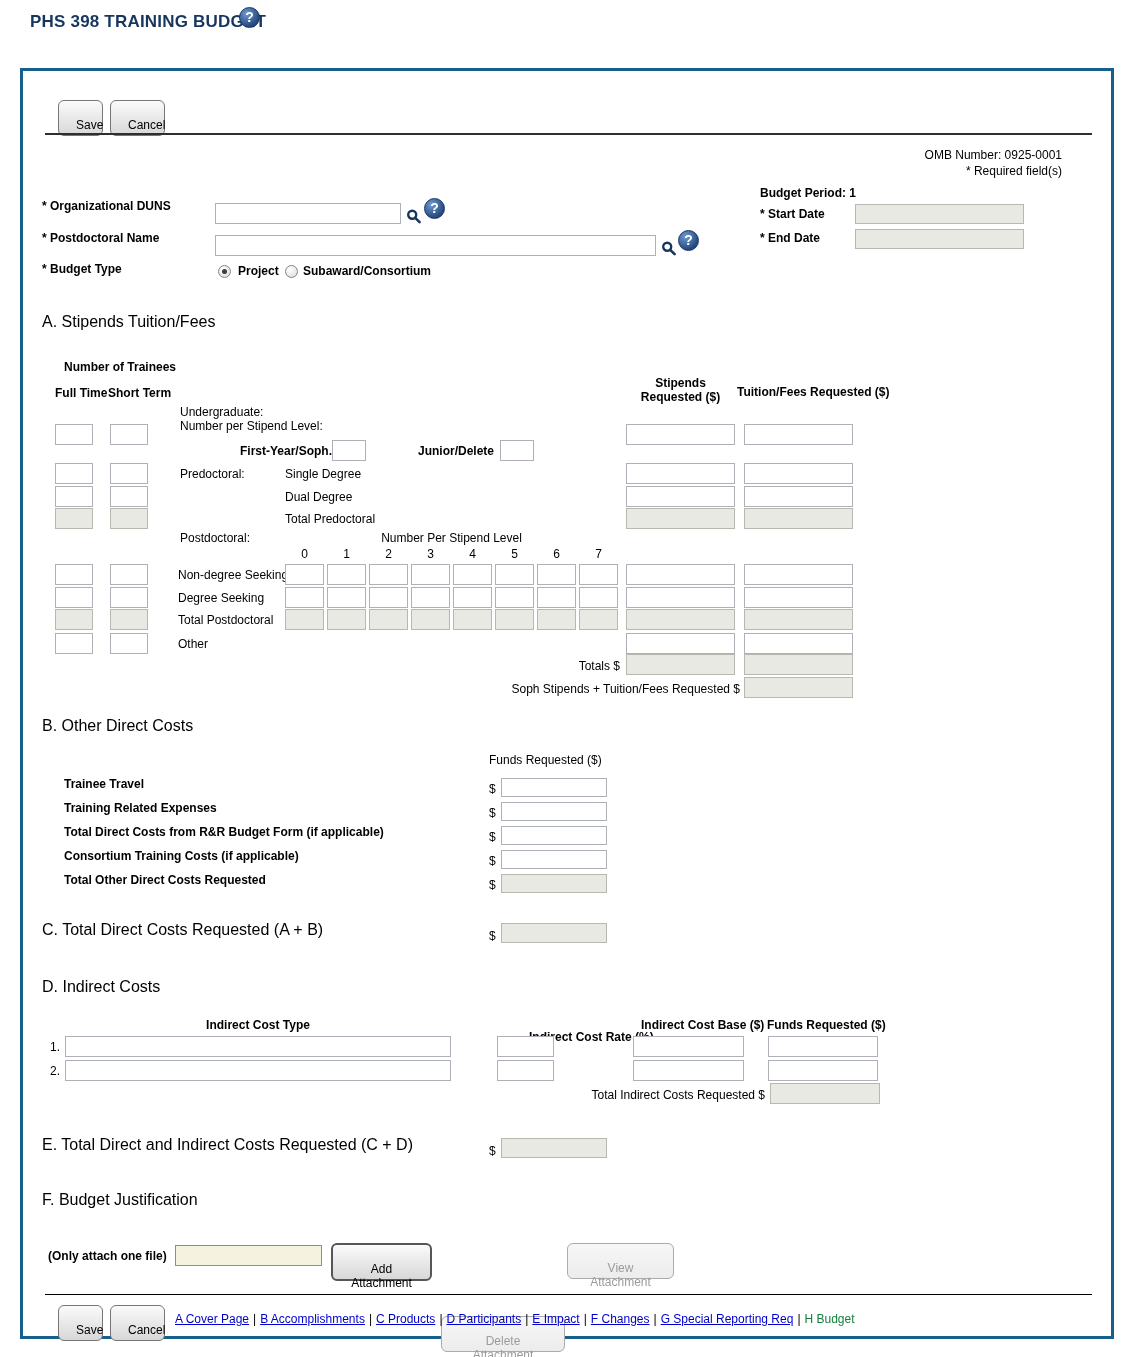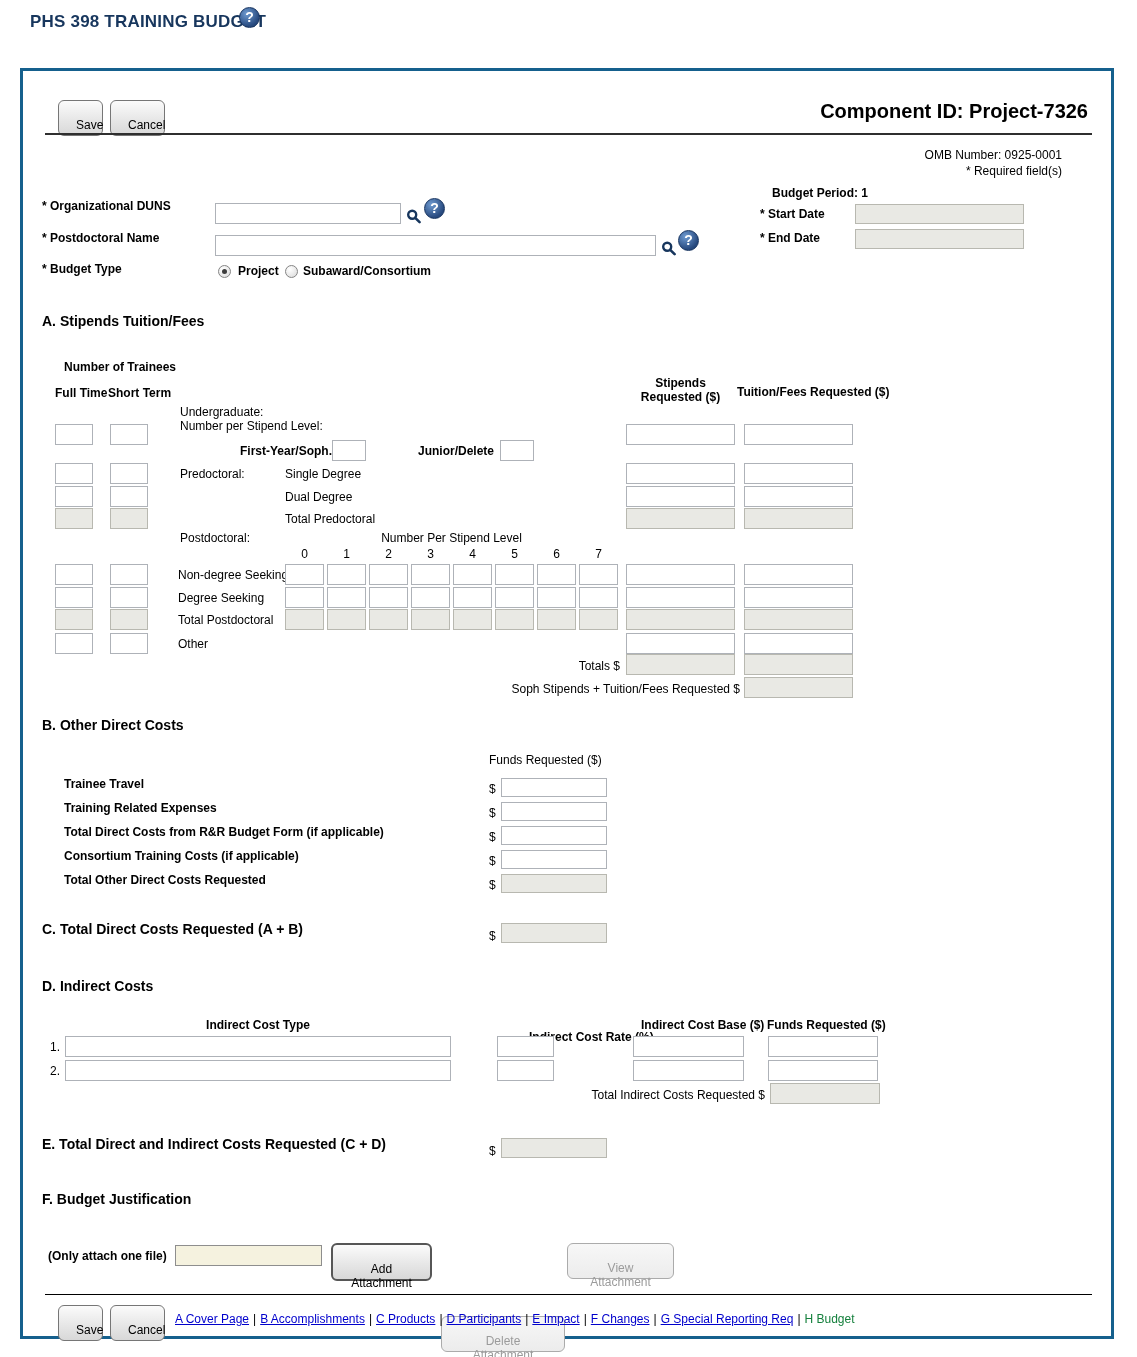--- a/index.html
+++ b/index.html
@@ -2,21 +2,21 @@
 <html><head>
 <meta charset="utf-8">
 <style>
   html,body{margin:0;padding:0;background:#fff;}
   .canvas{position:relative;width:1137px;height:1357px;background:#fff;
           font-family:"Liberation Sans",sans-serif;color:#000;overflow:hidden;}
   .lbl{position:absolute;font-size:12px;white-space:nowrap;line-height:14px;}
   .b{font-weight:bold;}
   .c{text-align:center;}
   .r{text-align:right;}
-  .sec{position:absolute;font-size:14px;font-weight:bold;white-space:nowrap;}
+  .sec{position:absolute;font-size:16px;font-weight:normal;white-space:nowrap;}
   .page-title{position:absolute;font-size:17px;font-weight:bold;color:#17365d;letter-spacing:.2px;}
   .box{position:absolute;border:3px solid #15608d;background:transparent;}
   .hline{position:absolute;background:#2f2f2f;}
   .txt{position:absolute;border:1px solid #aeb2b8;background:#fff;height:21px;box-sizing:border-box;
        font:12px "Liberation Sans",sans-serif;padding:0 3px;}
   .dis{background:#e9e9e4;border-color:#b8b8b0;}
   .attach-field{background:#f5f2df;border:1px solid #8e8e8e;}
   .btn{position:absolute;font:12px "Liberation Sans",sans-serif;color:#000;
        background:linear-gradient(#fbfbfb,#e7e7e7 55%,#d8d8d8);border:1px solid #767676;
        border-radius:6px;cursor:pointer;padding:17px;box-sizing:border-box;}
@@ -39,27 +39,26 @@
 
 <div class="canvas">
 
   <span class="page-title" style="left:30px;top:12px;">PHS 398 TRAINING BUDGET</span>
   <span class="help" style="left:239px;top:7px;">?</span>
 
   <div class="box" style="left:20px;top:68px;width:1088px;height:1265px;"></div>
 
   <button type="button" class="btn" style="left:58px;top:100px;width:45px;height:22px;">Save</button>
   <button type="button" class="btn" style="left:110px;top:100px;width:55px;height:22px;">Cancel</button>
-  <span class="lbl b" style="right:49px;top:99px;font-size:20px;line-height:24px;">Component ID: Project-7326</span>
   <div class="hline" style="left:45px;top:133px;width:1047px;height:2px;"></div>
 
   <span class="lbl" style="right:75px;top:148px;">OMB Number: 0925-0001</span>
   <span class="lbl" style="right:75px;top:164px;">* Required field(s)</span>
 
-  <span class="lbl b" style="left:760px;top:186px;margin-left:12px;">Budget Period: 1</span>
+  <span class="lbl b" style="left:760px;top:186px;">Budget Period: 1</span>
   <span class="lbl b" style="left:760px;top:207px;">* Start Date</span>
   <input class="txt dis" readonly="" style="left: 855px; top: 204px; width: 169px; height: 20px;">
   <span class="lbl b" style="left:760px;top:231px;">* End Date</span>
   <input class="txt dis" readonly="" style="left: 855px; top: 229px; width: 169px; height: 20px;">
 
   <span class="lbl b" style="left:42px;top:199px;">* Organizational DUNS</span>
   <input class="txt" style="left: 215px; top: 203px; width: 186px;">
   <span class="mag" style="left:406px;top:209px;">
     <svg width="16" height="16" viewBox="0 0 16 16">
         <circle cx="6.2" cy="5.8" r="4" fill="none" stroke="#17365d" stroke-width="2.4"></circle>

